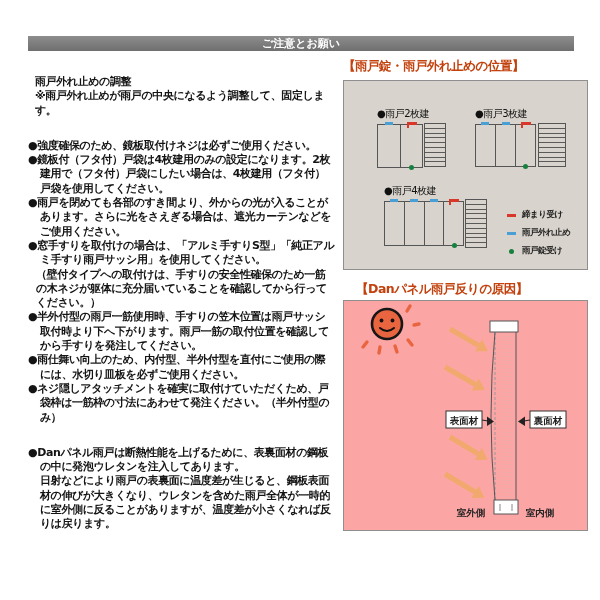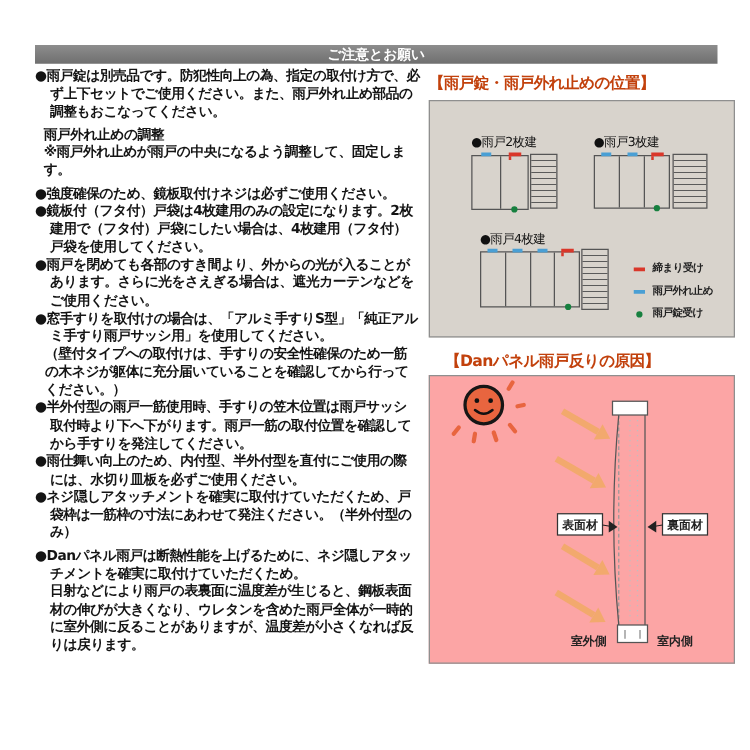--- a/index.html
+++ b/index.html
@@ -16,21 +16,21 @@
   
   #notes{position:absolute;left:28px;top:54px;width:308px;}
   .para{
     font-size:11px;line-height:14.3px;font-weight:bold;color:#141414;
     letter-spacing:-0.4px;margin:0;
   }
   .para.ind-bullet{padding-left:12px;text-indent:-12px;}
   .para.ind-sub{padding-left:7px;}
   .para.ind-sub2{padding-left:8px;}
   .para.ind-cont{padding-left:12px;}
-  .para.gap{margin-top:4px;}
+  .para.gap{margin-top:21px;}
   
   .sec-title{
     position:absolute;left:343px;width:250px;
     font-size:12.5px;font-weight:bold;color:#c2410c;letter-spacing:-0.5px;
   }
   #box1{
     position:absolute;left:343px;top:80px;width:245px;height:190px;
     background:#d8d3cc;border:1px solid #8f8f8f;box-sizing:border-box;
   }
   #box2{
@@ -61,32 +61,31 @@
   svg text{font-family:"DejaVu Sans",sans-serif;font-weight:bold;}
 </style>
 </head>
 <body>
 
 <div id="header-bar">
   <span>ご注意とお願い</span>
 </div>
 
 <div id="notes">
-    <div class="para ind-bullet">●雨戸錠は別売品です。防犯性向上の為、指定の取付け方で、必ず上下セットでご使用ください。また、雨戸外れ止め部品の調整もおこなってください。</div>
     <div class="para ind-sub gap">雨戸外れ止めの調整</div>
     <div class="para ind-sub">※雨戸外れ止めが雨戸の中央になるよう調整して、固定します。</div>
     <div class="para ind-bullet gap">●強度確保のため、鏡板取付けネジは必ずご使用ください。</div>
     <div class="para ind-bullet">●鏡板付（フタ付）戸袋は4枚建用のみの設定になります。2枚建用で（フタ付）戸袋にしたい場合は、4枚建用（フタ付）戸袋を使用してください。</div>
     <div class="para ind-bullet">●雨戸を閉めても各部のすき間より、外からの光が入ることがあります。さらに光をさえぎる場合は、遮光カーテンなどをご使用ください。</div>
     <div class="para ind-bullet">●窓手すりを取付けの場合は、「アルミ手すりS型」「純正アルミ手すり雨戸サッシ用」を使用してください。</div>
     <div class="para ind-sub2">（壁付タイプへの取付けは、手すりの安全性確保のため一筋の木ネジが躯体に充分届いていることを確認してから行ってください。）</div>
     <div class="para ind-bullet">●半外付型の雨戸一筋使用時、手すりの笠木位置は雨戸サッシ取付時より下へ下がります。雨戸一筋の取付位置を確認してから手すりを発注してください。</div>
     <div class="para ind-bullet">●雨仕舞い向上のため、内付型、半外付型を直付にご使用の際には、水切り皿板を必ずご使用ください。</div>
     <div class="para ind-bullet">●ネジ隠しアタッチメントを確実に取付けていただくため、戸袋枠は一筋枠の寸法にあわせて発注ください。（半外付型のみ）</div>
-    <div class="para ind-bullet gap">●Danパネル雨戸は断熱性能を上げるために、ネジ隠しアタッチメントを確実に取付けていただくため。</div>
+    <div class="para ind-bullet gap">●Danパネル雨戸は断熱性能を上げるために、表裏面材の鋼板の中に発泡ウレタンを注入してあります。</div>
     <div class="para ind-cont">日射などにより雨戸の表裏面に温度差が生じると、鋼板表面材の伸びが大きくなり、ウレタンを含めた雨戸全体が一時的に室外側に反ることがありますが、温度差が小さくなれば反りは戻ります。</div>
   </div>
 
 <div class="sec-title" style="top:58px;">【雨戸錠・雨戸外れ止めの位置】</div>
 
 <div id="box1">
   <div id="legend">
     <div class="legend-row">
       <span class="lg-mark lg-dash" style="background: rgb(217, 55, 42);"></span>
       <span class="lg-txt">締まり受け</span>

